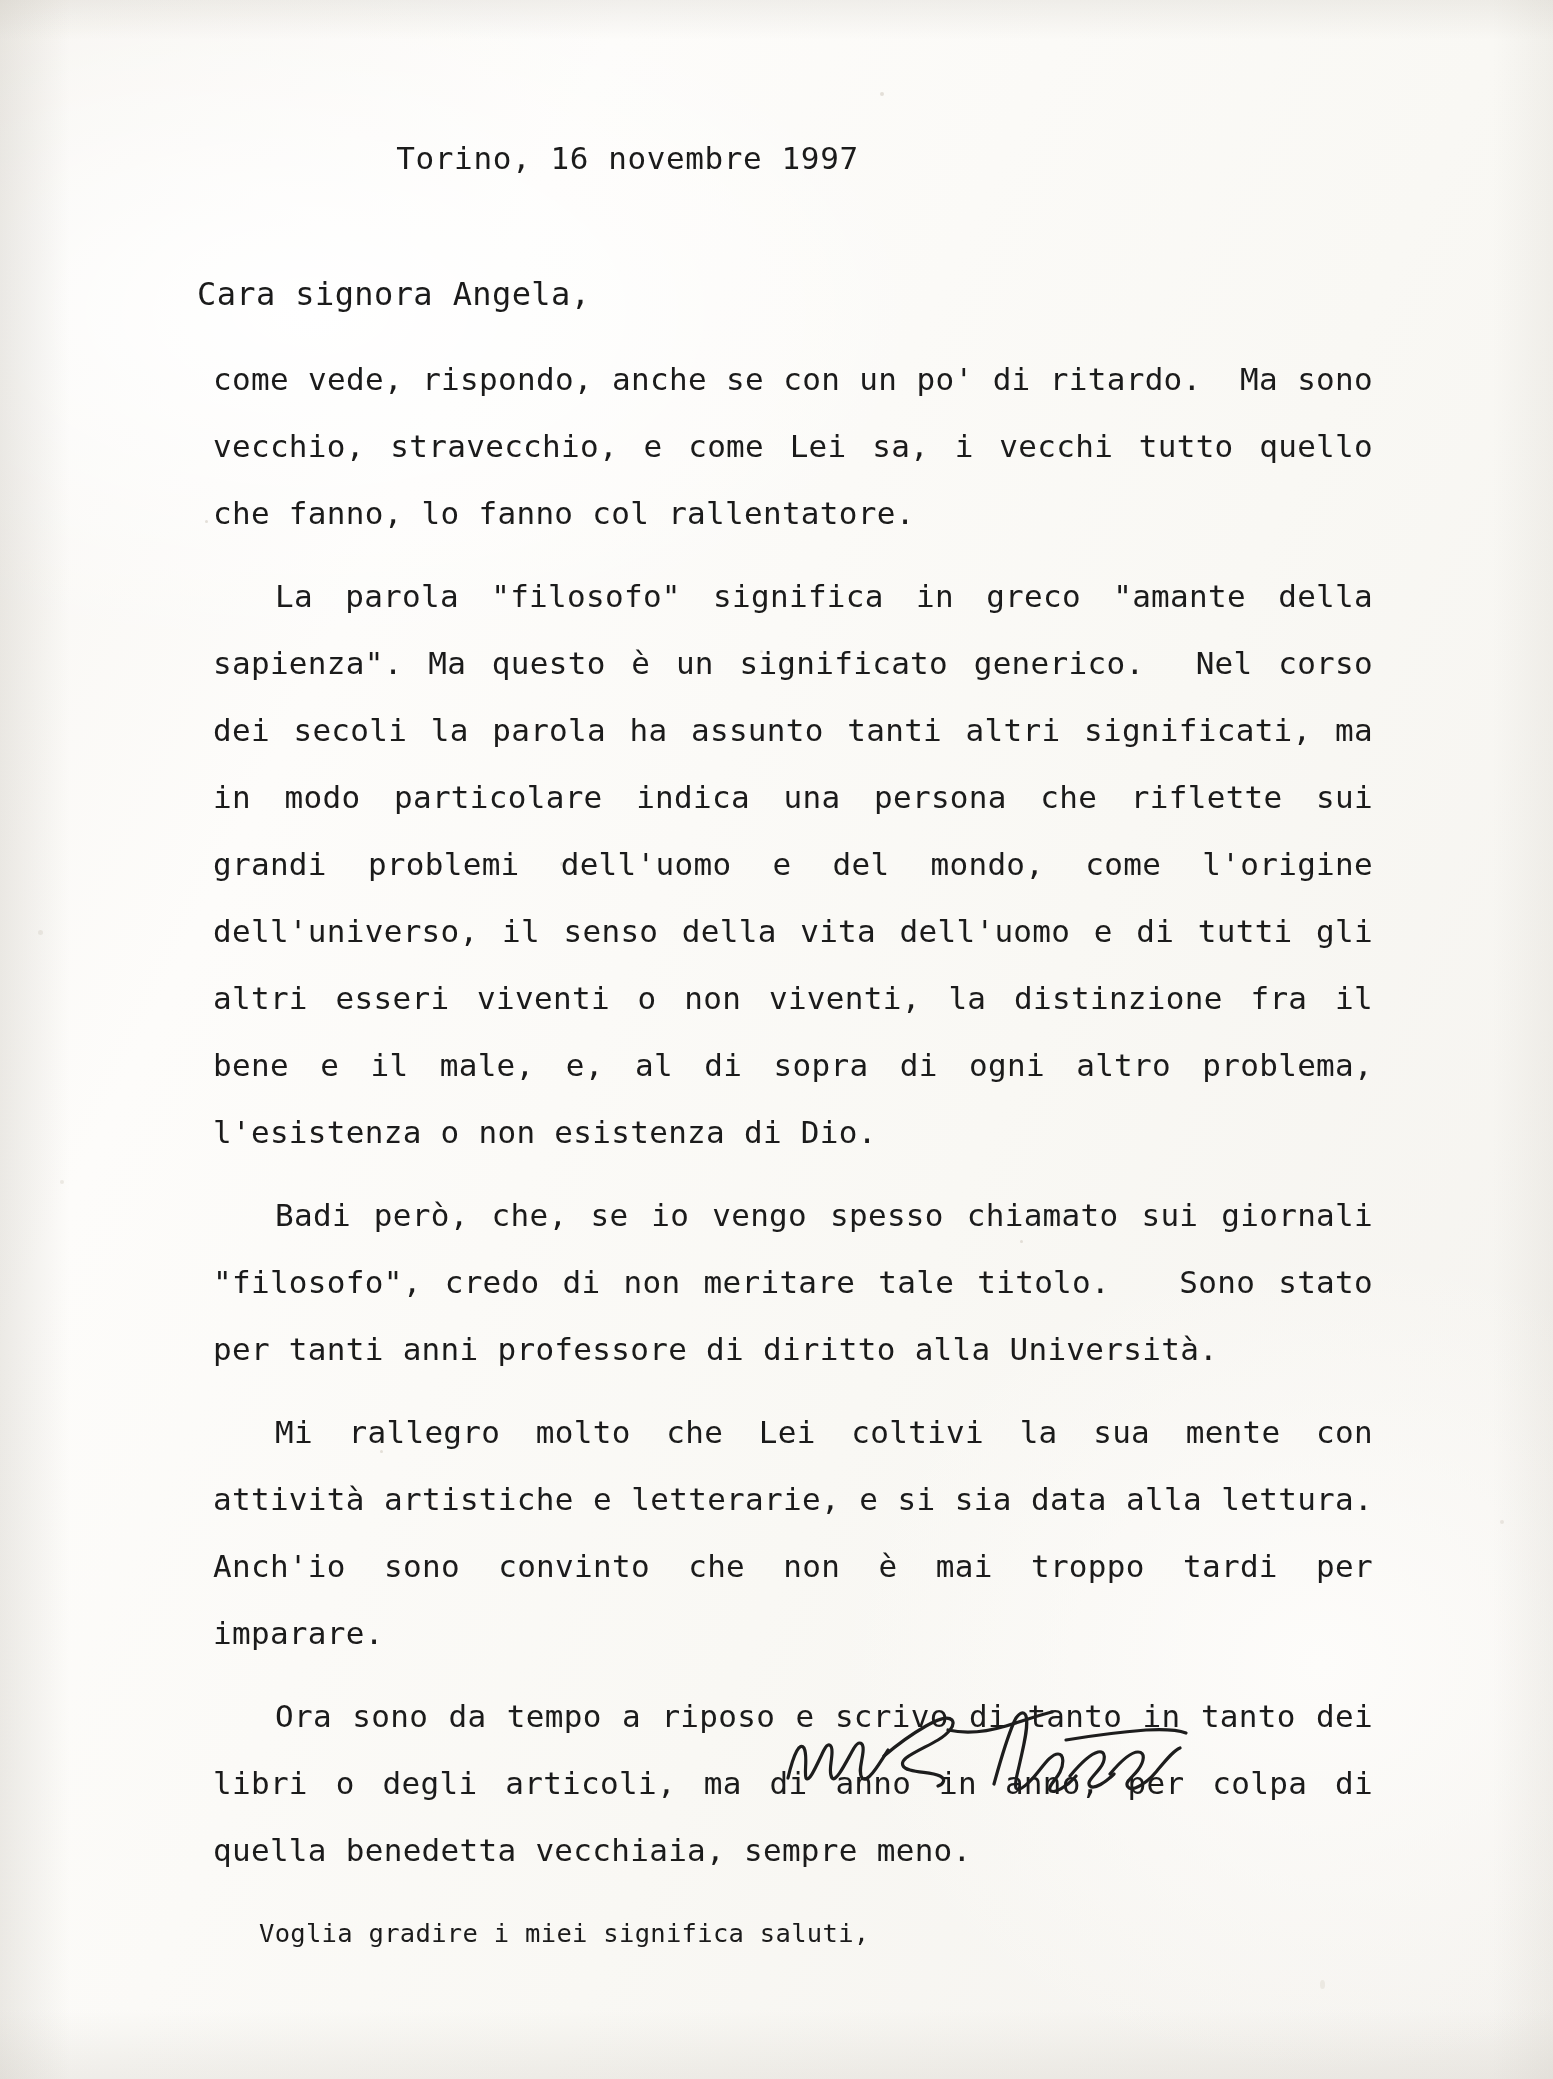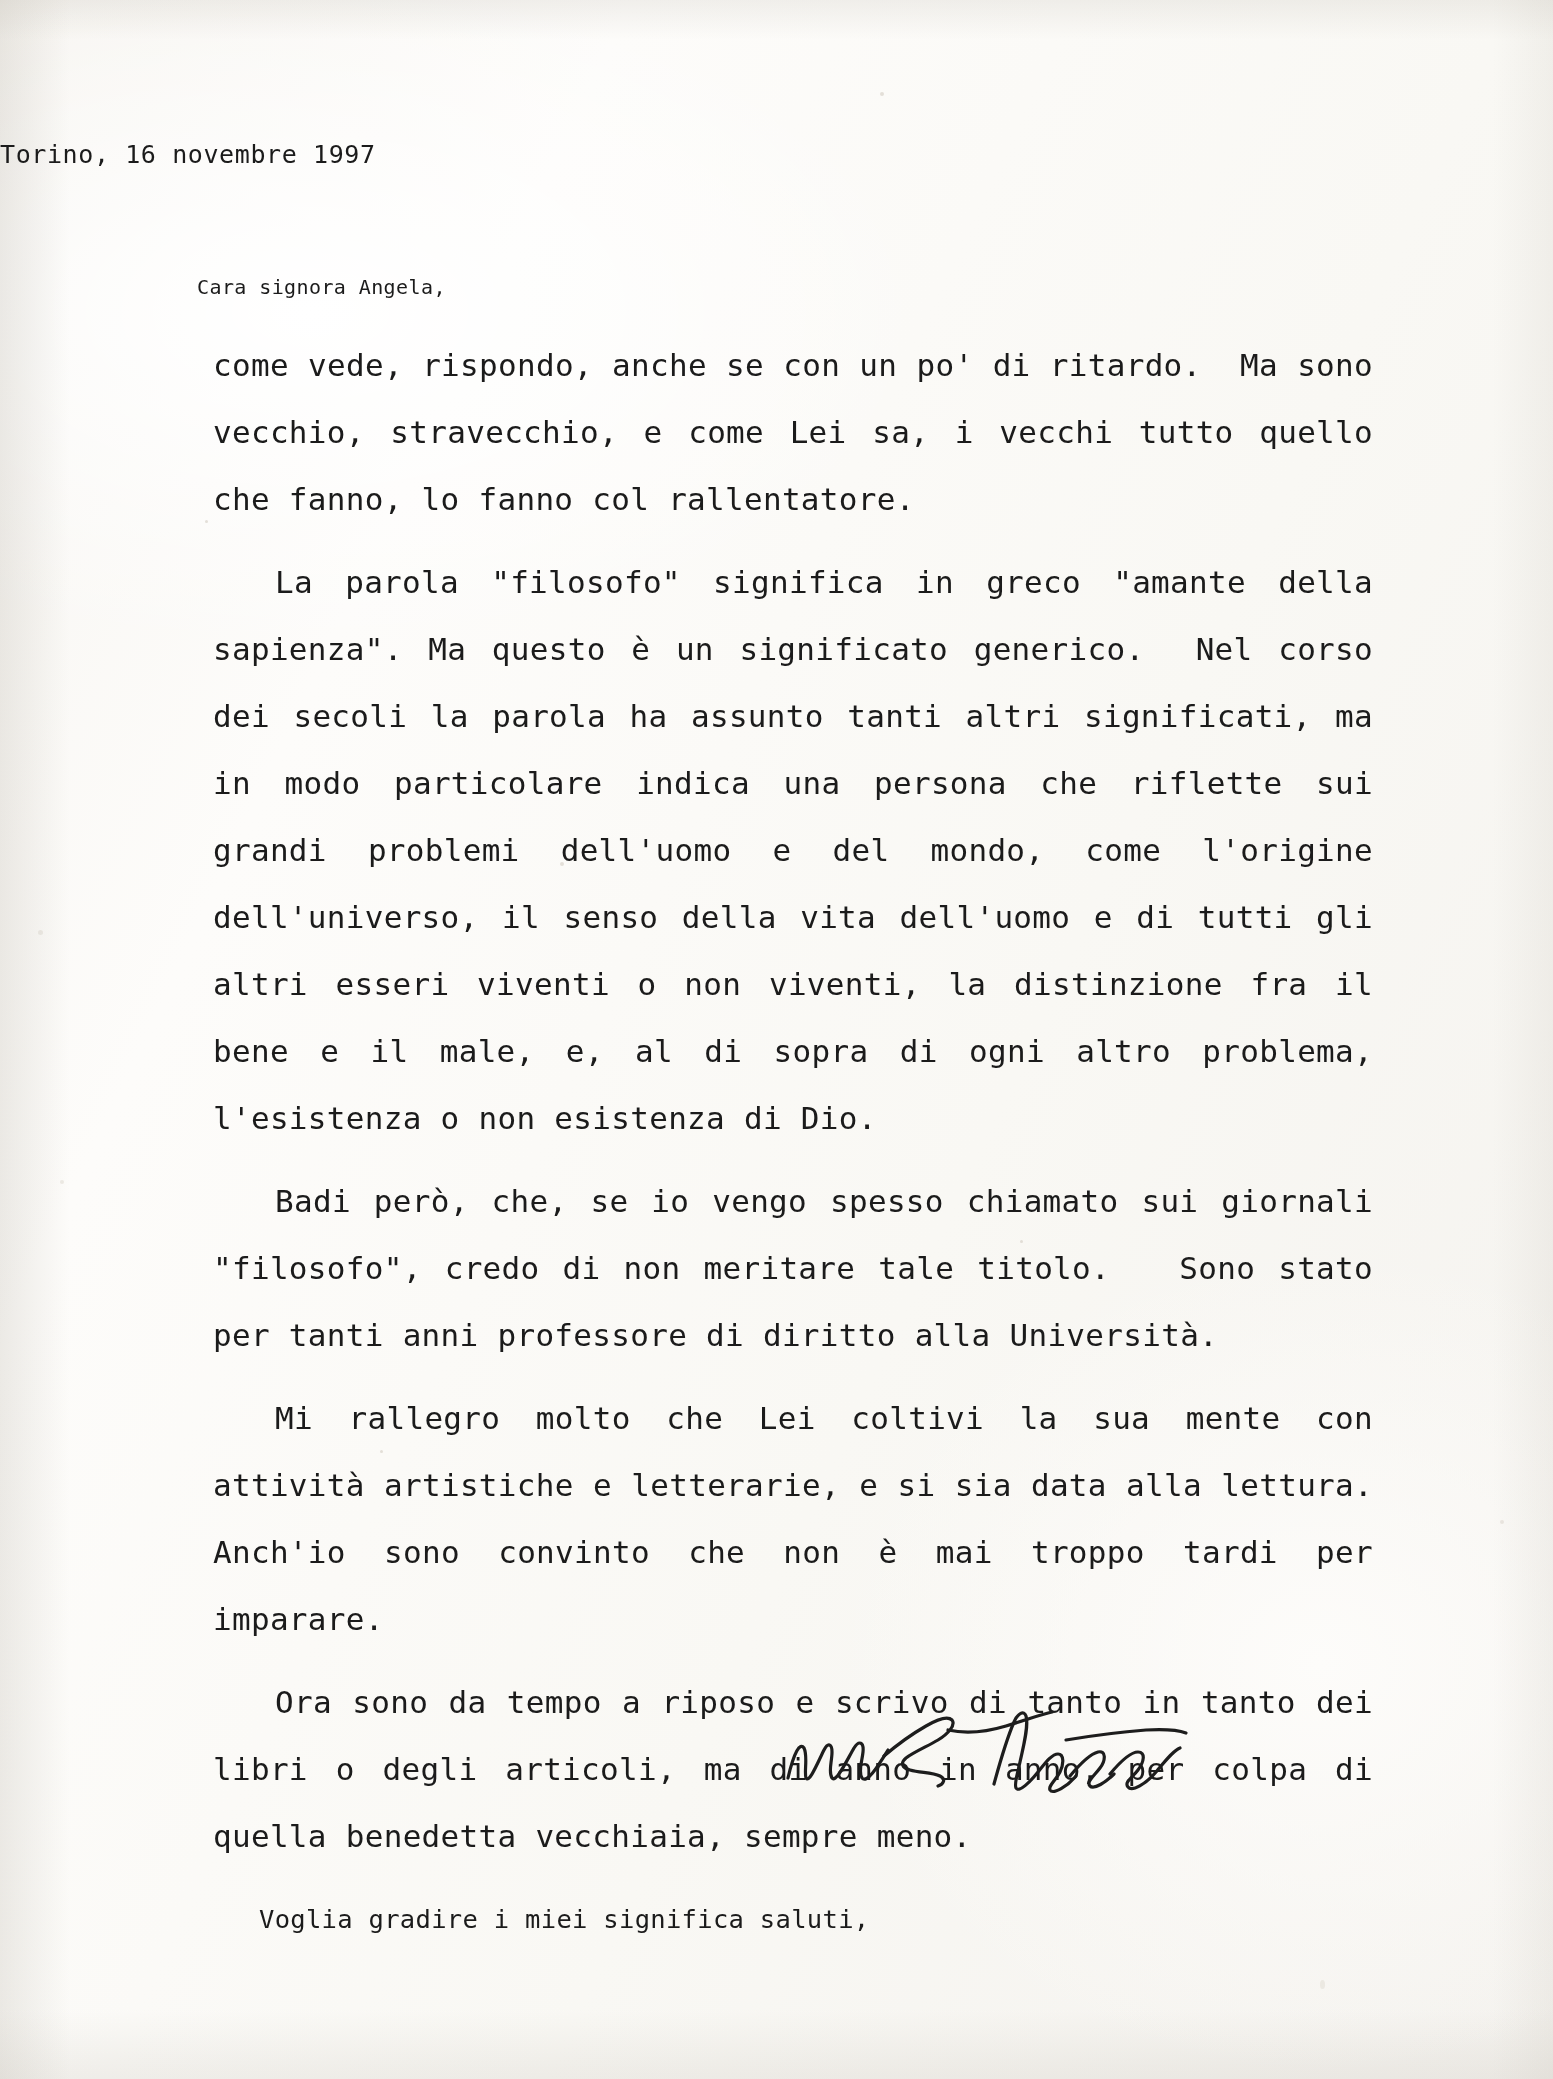--- a/index.html
+++ b/index.html
@@ -67,35 +67,35 @@
     height: 2079px;
     color: #1b1b1b;
     box-sizing: border-box;
   }
 
   .date-line {
     position: absolute;
     top: 140px;
     left: 0;
     width: 1255px;
-    text-align: left;
-    font-size: 25px;
+    text-align: center;
+    font-size: 31px;
     letter-spacing: 0.6px;
     white-space: pre;
   }
 
   .body-block {
     position: absolute;
     top: 275px;
     left: 197px;
     width: 1200px;
   }
 
   .salutation {
-    font-size: 20px;
+    font-size: 32px;
     letter-spacing: 0.4px;
     margin: 0 0 33px 0;
     white-space: pre;
   }
 
   p.para {
     font-size: 31px;
     line-height: 67px;
     letter-spacing: 0.3px;
     margin: 16px;

